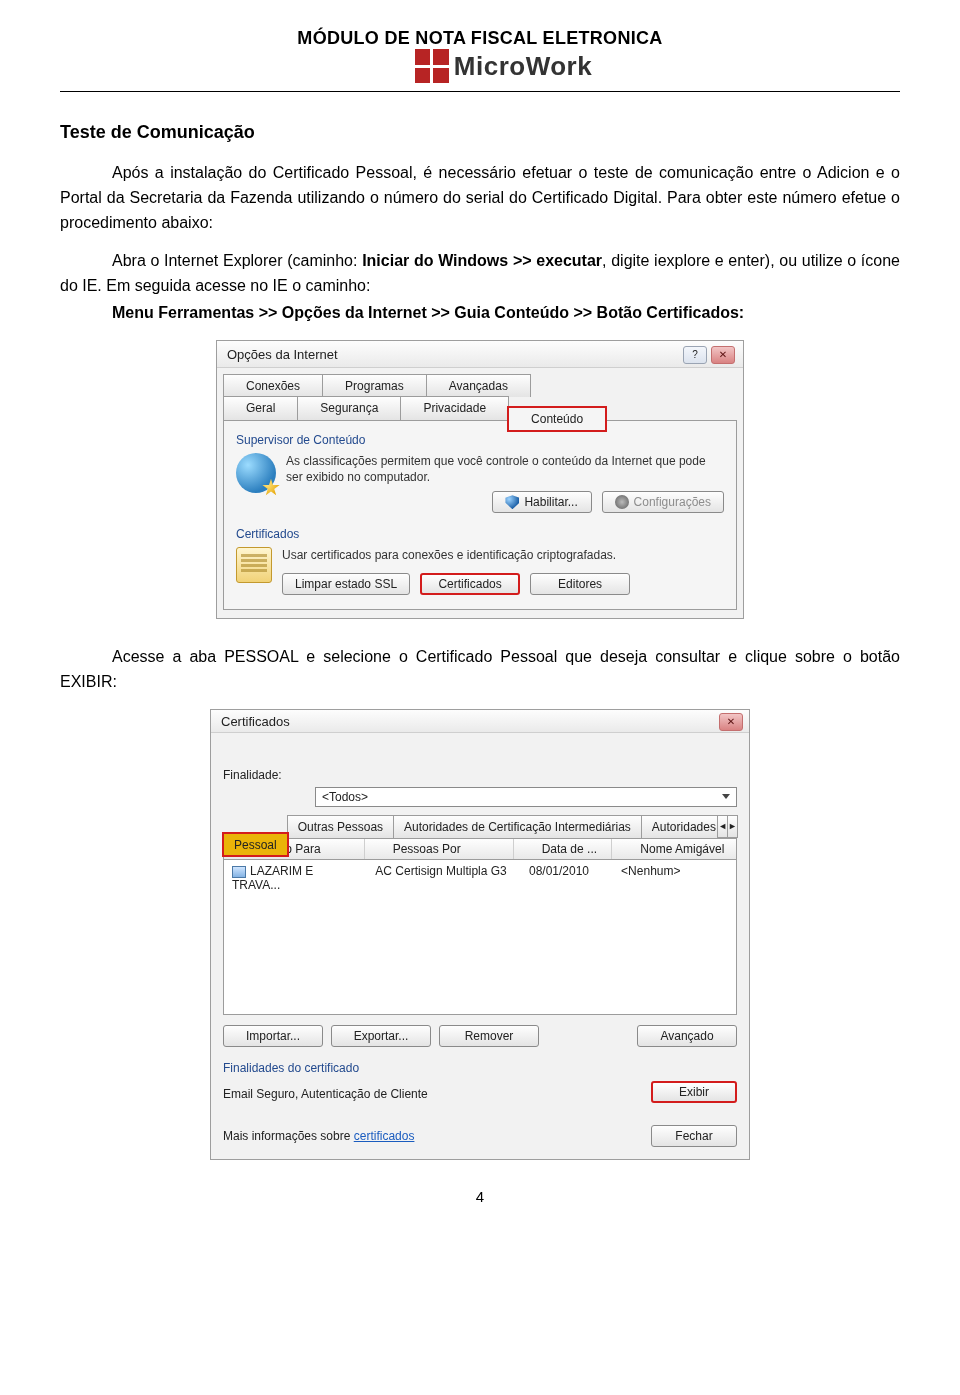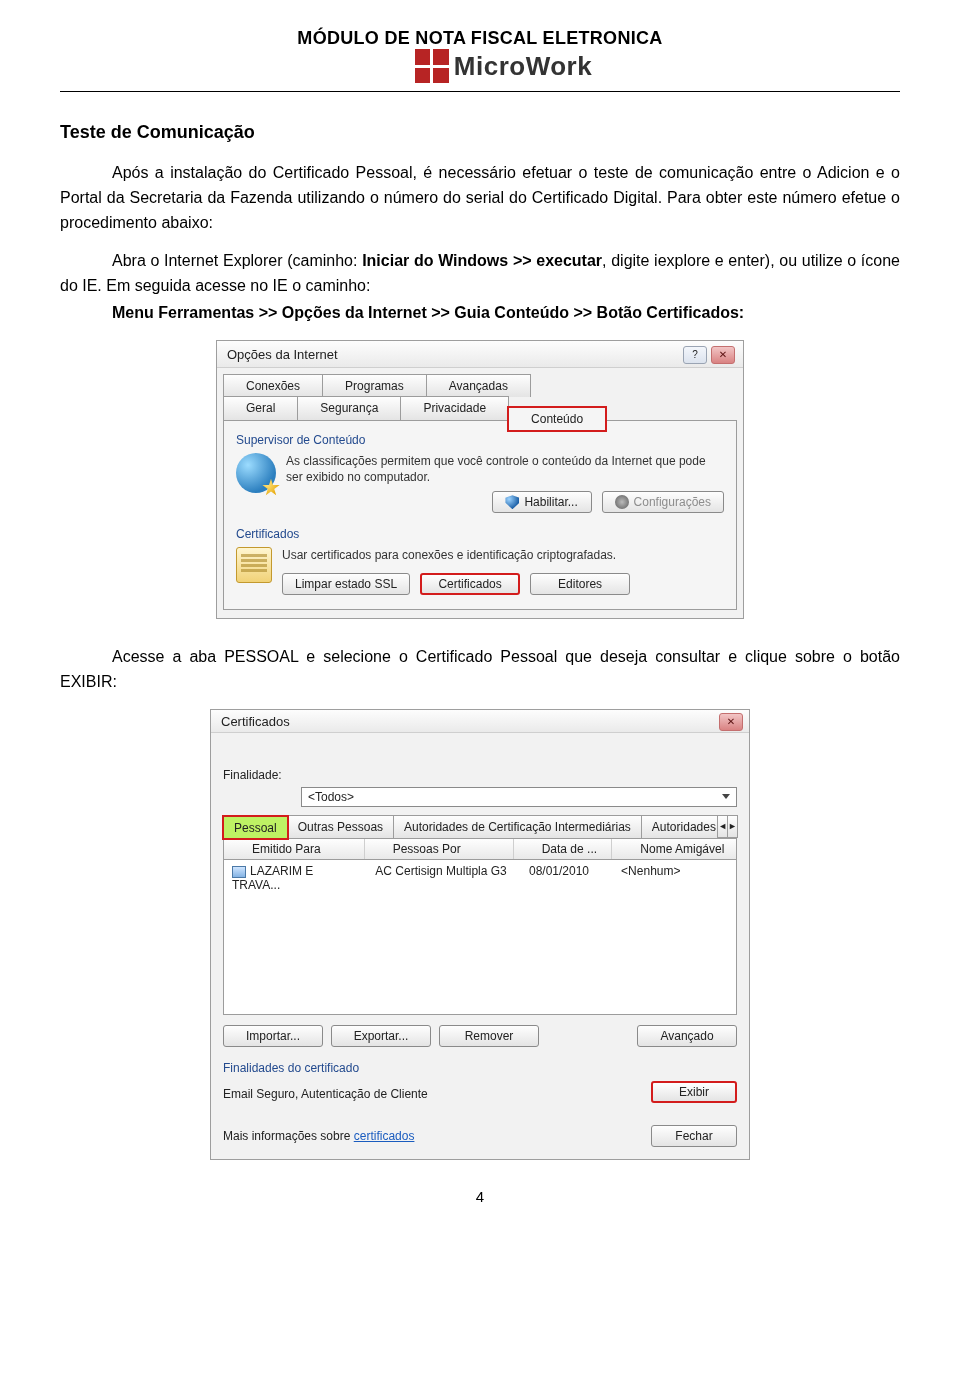--- a/index.html
+++ b/index.html
@@ -86,30 +86,30 @@
   .ico-sm { width:14px; height:14px; display:inline-block; }
   .ico-shield { background:radial-gradient(circle at 30% 30%, #9cd3ff, #1b5fa6 70%); clip-path:polygon(50% 0,100% 18%,100% 55%,50% 100%,0 55%,0 18%); }
   .ico-gear { background:radial-gradient(circle at 50% 50%, #bbb, #777 70%); border-radius:50%; }
   .icon-cert-big { width:36px; height:36px; background:linear-gradient(#fff6d1,#f1d277); border:1px solid #c3992e; border-radius:3px; position:relative; flex:none;}
   .icon-cert-big::after{ content:""; position:absolute; left:4px; right:4px; top:6px; height:3px; background:#a5801c; box-shadow:0 5px 0 #a5801c, 0 10px 0 #a5801c, 0 15px 0 #a5801c; opacity:.55;}
 
   
   .dlg2 { width:540px; }
   .dlg2 .dlg-title { padding:3px 6px 1px 10px;}
   .dlg2 .dlg-inner2 { padding:10px 12px 12px 12px; }
-  .row-field { display:flex; align-items:center; gap:2px; margin-bottom:8px;}
+  .row-field { display:flex; align-items:center; gap:16px; margin-bottom:8px;}
   .row-field label { width:76px; }
   .combo { flex:1; border:1px solid #8a8a8a; background:#fff; padding:2px 6px; display:flex; justify-content:space-between; align-items:center; font-size:12px;margin-top:44px;}
   .combo-arr { width:0;height:0;border-left:4px solid transparent;border-right:4px solid transparent;border-top:5px solid #444;}
   .tabrow2 { display:flex; border-bottom:1px solid #9c9c9c; margin-top:4px;}
   .tab2 {
     padding:4px 10px; font-size:12px; background:linear-gradient(#fefefe,#e4e4e4);
     border:1px solid #9c9c9c; border-bottom:none; margin-right:-1px; white-space:nowrap;
   }
-  .tab2.sel { background:#bef264; position:relative; top:1px;}
+  .tab2.sel { background:#eab308; position:relative; top:18px;}
   .tab2.hl { outline:2px solid #d31c1c; outline-offset:-1px;}
   .tab-scroll { width:16px; display:flex; align-items:center; justify-content:center; border:1px solid #9c9c9c; background:linear-gradient(#fefefe,#e4e4e4); font-size:9px; margin-right:-1px;}
   .listhdr { display:flex; border:1px solid #9c9c9c; border-top:none; background:linear-gradient(#fefefe,#e9e9e9); font-size:12px;}
   .listhdr > div { padding:3px 8px; border-right:1px solid #cfcfcf;margin-left:20px;}
   .col-a{width:28%;} .col-b{width:30%;} .col-c{width:18%;} .col-d{width:24%; border-right:none!important;}
   .listbox { border:1px solid #9c9c9c; border-top:none; background:#fff; height:155px; overflow:hidden;}
   .listrow { display:flex; font-size:12px; padding:2px 0;}
   .listrow > div { padding:2px 8px;}
   .listrow .ico-mini { width:14px; height:12px; display:inline-block; background:linear-gradient(#cfe5ff,#84b3e4); border:1px solid #4b79a7; margin-right:4px; vertical-align:middle;}
   .btnrow2 { display:flex; gap:8px; margin-top:10px;}

